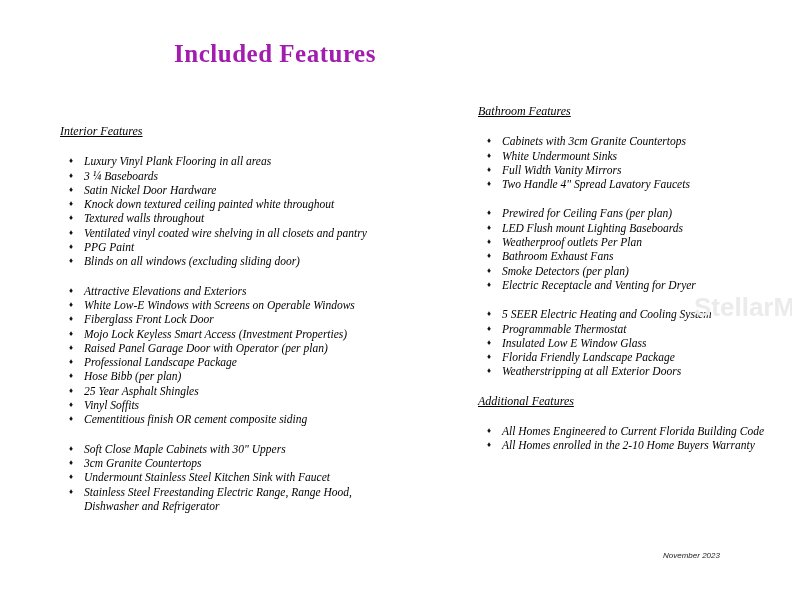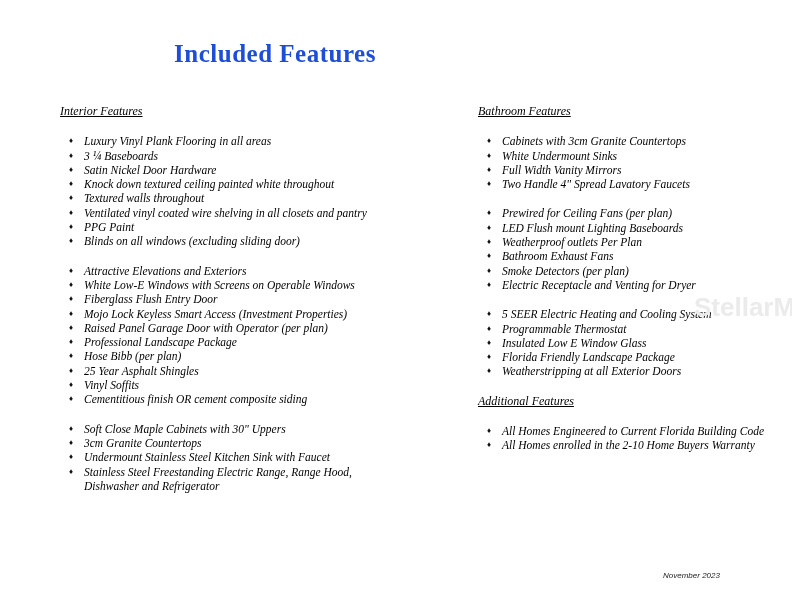--- a/index.html
+++ b/index.html
@@ -12,27 +12,27 @@
     color: #000000;
   }
   .page-title {
     position: absolute;
     top: 40px; left: 0; width: 550px;
     text-align: center;
     font-family: "Liberation Serif", serif;
     font-weight: bold;
     font-size: 25px;
     letter-spacing: 0.5px;
-    color: #1d4ed8;
+    color: #a21caf;
   }
   .column {
     position: absolute;
     top: 104px;
   }
-  .column-left  { left: 60px;  width: 334px; }
+  .column-left  { left: 60px;  width: 334px; margin-top: 20px; }
   .column-right { left: 438px; width: 336px; margin-left: 40px; }
   .section { margin-bottom: 15px; }
   .section-heading {
     font-style: italic;
     text-decoration: underline;
     font-size: 12px;
     line-height: 14.3px;
     margin-bottom: 16px;
   }
   .feature-list {
@@ -70,21 +70,20 @@
     white-space: nowrap;
     user-select: none;
   }
   .footer-date {
     position: absolute;
     left: 663px; top: 551px;
     font-family: "Liberation Sans", sans-serif;
     font-style: italic;
     font-size: 8px;
     color: #222222;
-    margin-top: 20px;
   }
 </style>
 </head>
 <body>
 
 <div class="page-title">Included Features</div>
 
 <div class="column column-left">
     <div class="section">
       <div class="section-heading">Interior Features</div>
@@ -128,21 +127,21 @@
         <li class="feature-item">
           <span class="bullet">♦</span>
           <span class="item-text">Attractive Elevations and Exteriors</span>
         </li>
         <li class="feature-item">
           <span class="bullet">♦</span>
           <span class="item-text">White Low-E Windows with Screens on Operable Windows</span>
         </li>
         <li class="feature-item">
           <span class="bullet">♦</span>
-          <span class="item-text">Fiberglass Flush Entry Door</span>
+          <span class="item-text">Fiberglass Front Lock Door</span>
         </li>
         <li class="feature-item">
           <span class="bullet">♦</span>
           <span class="item-text">Mojo Lock Keyless Smart Access (Investment Properties)</span>
         </li>
         <li class="feature-item">
           <span class="bullet">♦</span>
           <span class="item-text">Raised Panel Garage Door with Operator (per plan)</span>
         </li>
         <li class="feature-item">

